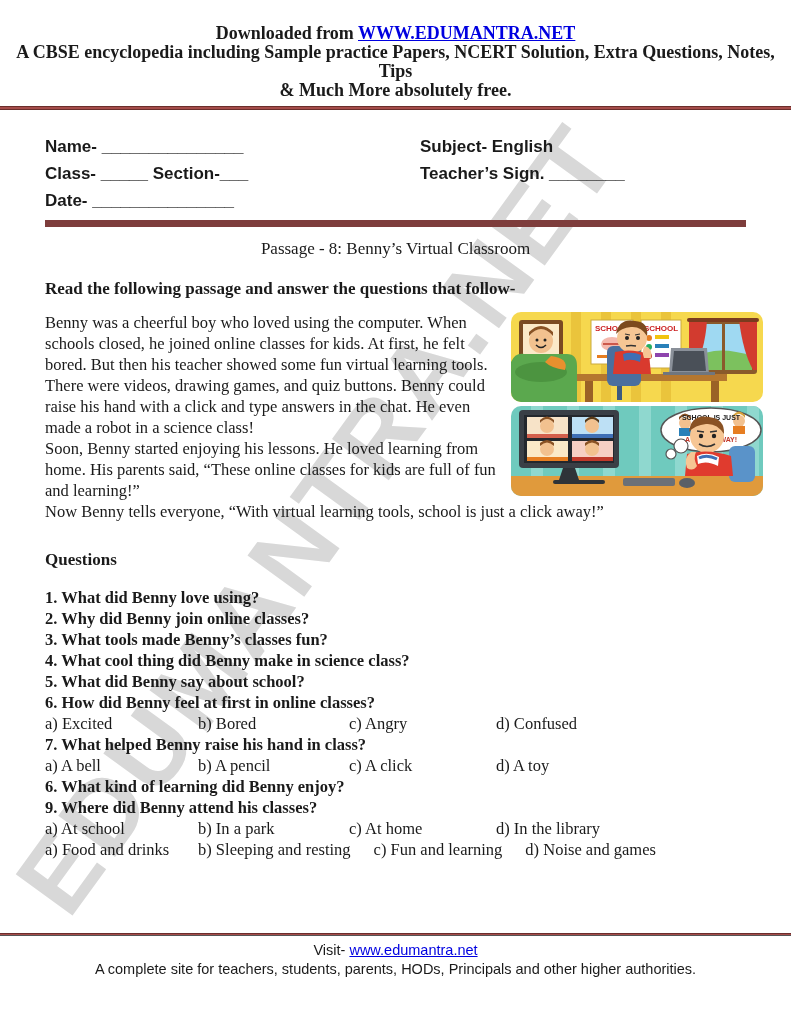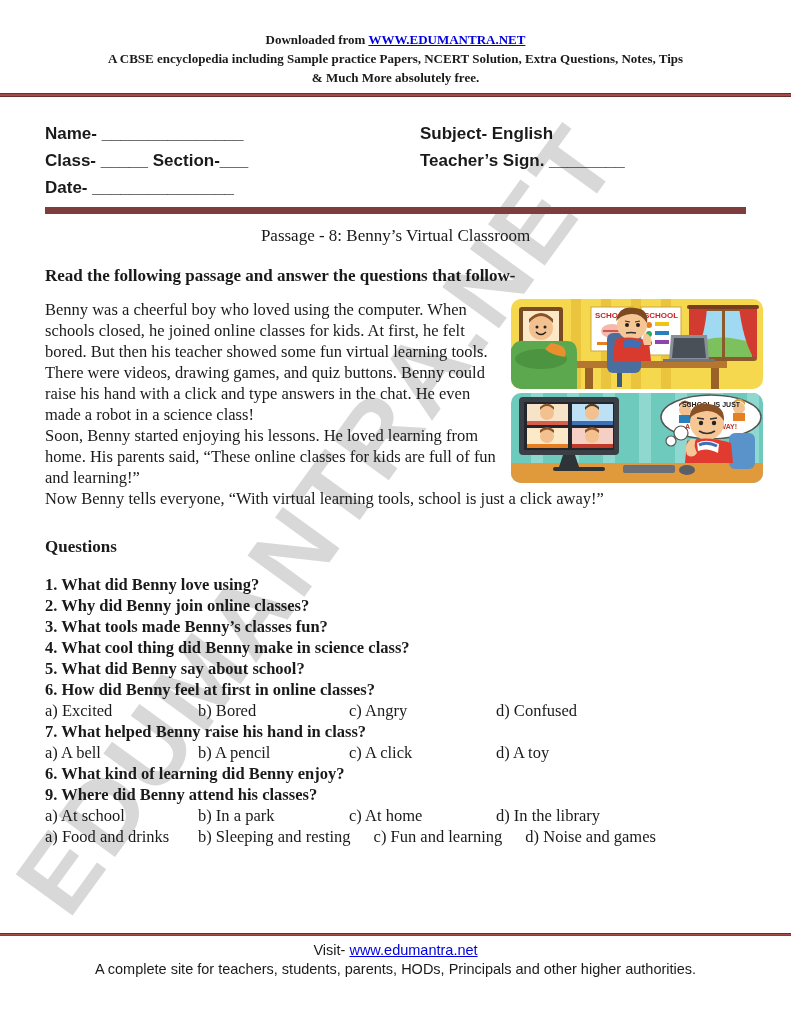--- a/index.html
+++ b/index.html
@@ -10,22 +10,22 @@
 
   
   .watermark {
     position:absolute; left:88px; top:818px; z-index:1;
     font-family:"Liberation Sans", sans-serif; font-weight:bold;
     font-size:102px; letter-spacing:4px; color:#d8d8d8; white-space:nowrap;
     transform:rotate(-54deg); transform-origin:left bottom;
   }
 
   
-  .header { padding-top:30px; text-align:center;
-    font-family:"Liberation Serif", serif; font-weight:bold; font-size:13px; line-height:19px; }
+  .header { padding-top:24px; text-align:center;
+    font-family:"Liberation Serif", serif; font-weight:bold; font-size:18px; line-height:19px; }
   .hlink, .flink { color:#0000e0; text-decoration:underline; cursor:pointer; }
   .rule-header { margin-top:6px; height:4px; background:#a54c4a;
     border-top:1px solid #6b2e2c; border-bottom:1px solid #6b2e2c; }
 
   
   .student { display:flex; padding:23px 45px 0 45px;
     font-family:"Liberation Sans", sans-serif; font-weight:bold; font-size:17px; line-height:27px; }
   .student .left  { width:375px; }
   .student .right { flex:1; }
   .bar-mid { margin:6px 45px 0 45px; height:7px; background:#7e3d3c; }

